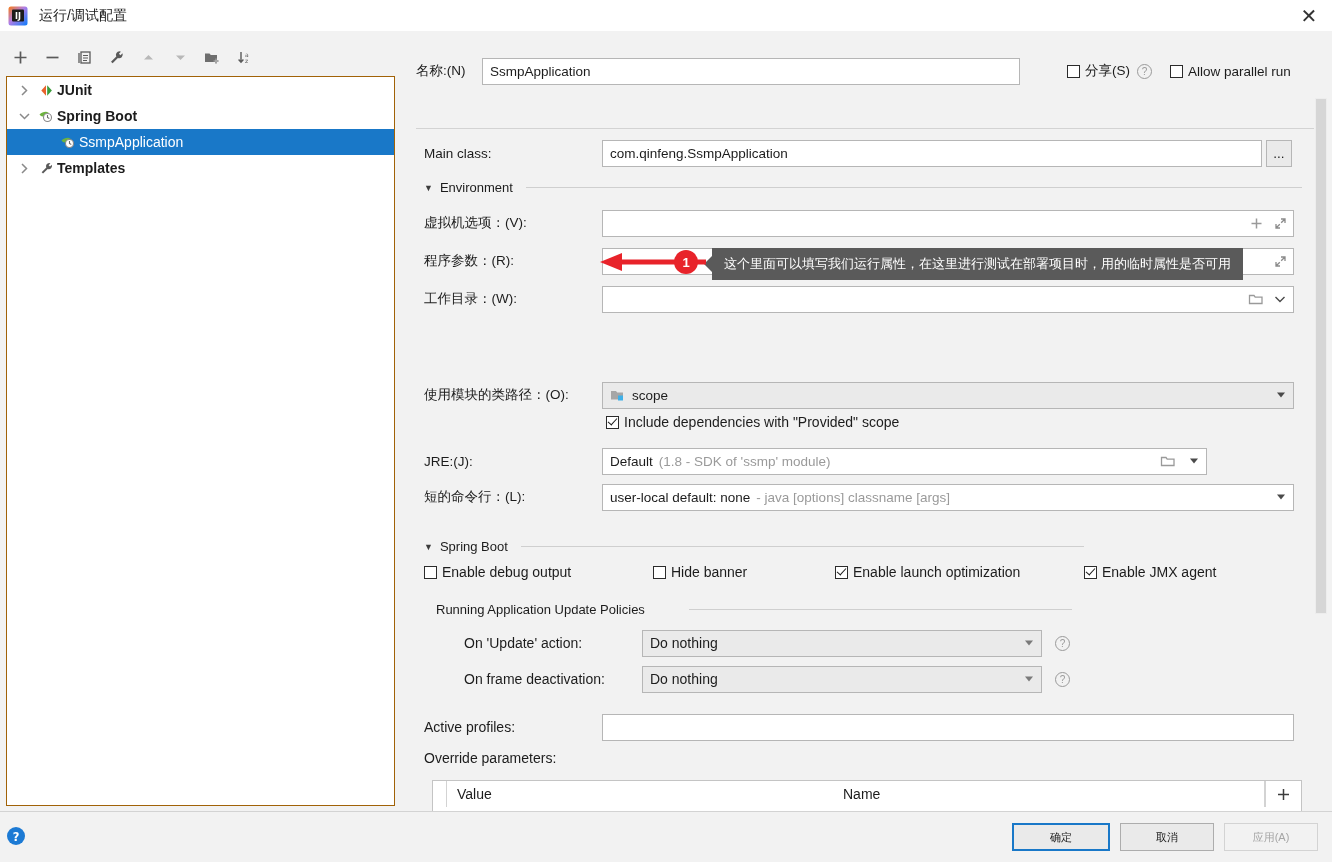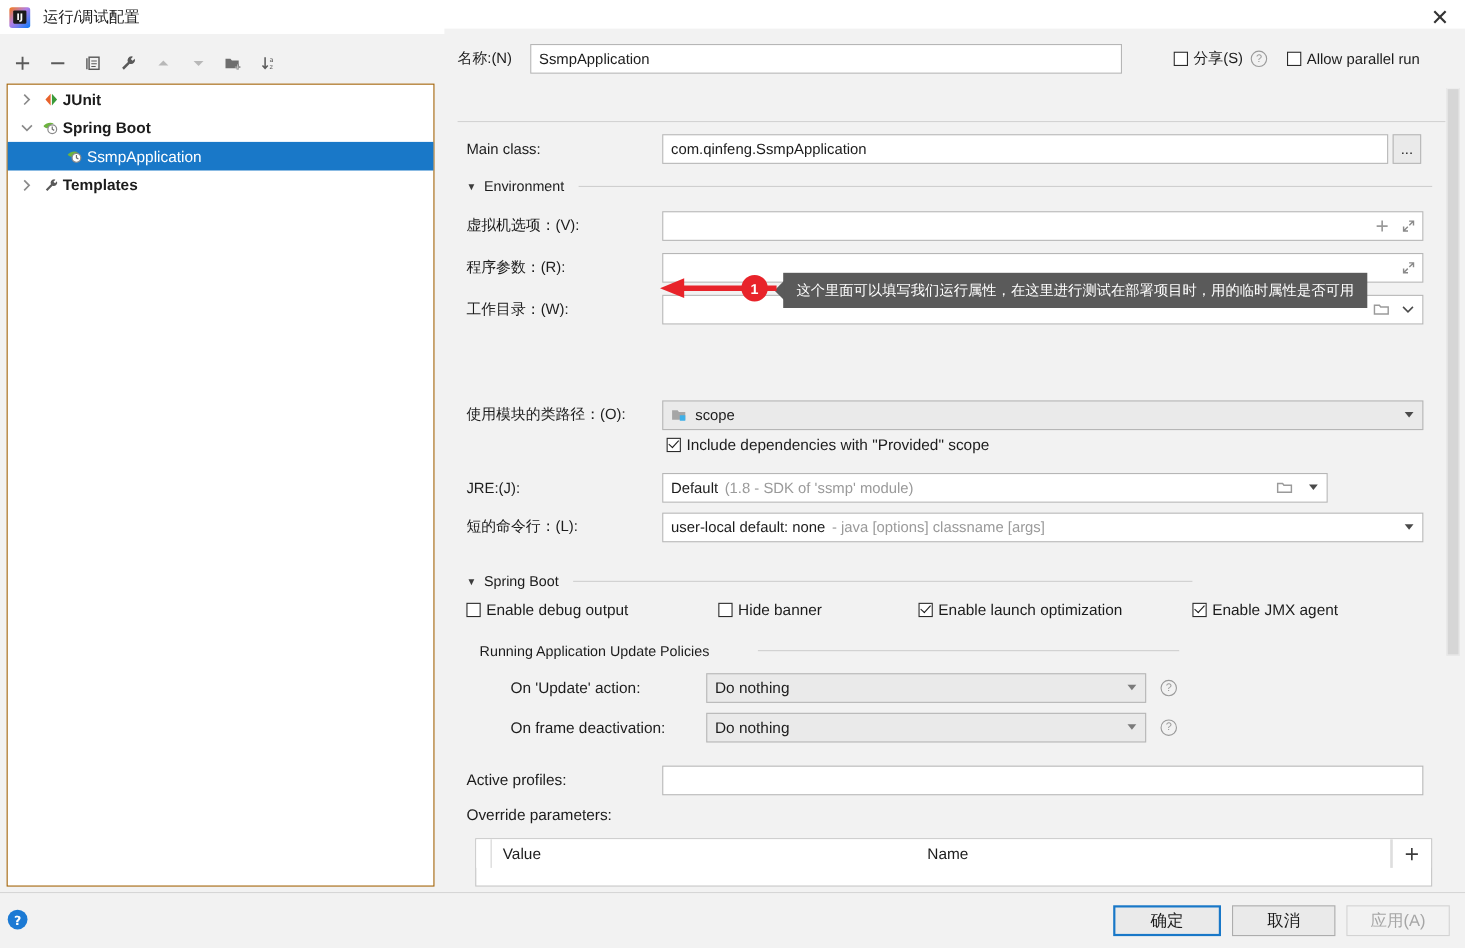--- a/index.html
+++ b/index.html
@@ -37,21 +37,21 @@
     background: #ffffff; border: 1px solid #a16207;
   }
   .tree-row { height: 26px; display: flex; align-items: center; padding-left: 6px; cursor: default; white-space: nowrap; }
   .tree-row.selected { background: #1978c8; color: #ffffff; }
   .twisty { width: 22px; display: flex; align-items: center; justify-content: center; color: #6e6e6e; font-size: 11px; }
   .tree-icon { width: 22px; display: flex; align-items: center; justify-content: center; }
   .tree-label { font-size: 14px; }
   .tree-label.bold { font-weight: bold; }
 
   
-  .right-pane { position: absolute; left: 404px; top: 26px; width: 928px; height: 781px; background: #f2f2f2; }
+  .right-pane { position: absolute; left: 404px; top: 44px; width: 928px; height: 781px; background: #f2f2f2; }
 
   .name-row { position: absolute; left: 12px; top: 12px; width: 904px; height: 30px; display: flex; align-items: center; }
   .lbl { color: #1c1c1c; font-size: 13.5px; white-space: nowrap; }
   input.txt, .fakefield {
     height: 27px; border: 1px solid #b6b6b6; background: #ffffff;
     font-family: "Liberation Sans", sans-serif; font-size: 13.5px; color: #1c1c1c;
     padding: 0 7px; outline: none;
   }
   .cbox {
     width: 13px; height: 13px; border: 1.6px solid #2b2b2b; background: #fff;
@@ -130,21 +130,21 @@
 
   
   .vscroll { position: absolute; right: 4px; top: 0; width: 14px; background: #f2f2f2; }
   .vthumb { position: absolute; left: 1px; width: 12px; background: #d6d6d6; border: 1px solid #ededed; }
 
   
   .bottombar { position: absolute; left: 0; top: 812px; width: 1332px; height: 50px; background: #f2f2f2; }
   .btm-help { position: absolute; left: 6px; top: 14px; width: 20px; height: 20px; }
   .dlg-btn {
     position: absolute; top: 11px; height: 28px; background: #eaeaea; border: 1px solid #adadad;
-    font-size: 15px; color: #1c1c1c; display: flex; align-items: center; justify-content: center;
+    font-size: 11px; color: #1c1c1c; display: flex; align-items: center; justify-content: center;
     cursor: default; font-family: "Liberation Sans", sans-serif;
   }
   .dlg-btn.primary { background: #eaeaea; border: 2px solid #1978c8; }
   .dlg-btn.disabled { color: #a6a6a6; border-color: #d3d3d3; background: #f2f2f2; }
 
   .hairline { position: absolute; background: #d3d3d3; }
 </style>
 </head>
 <body>
 

